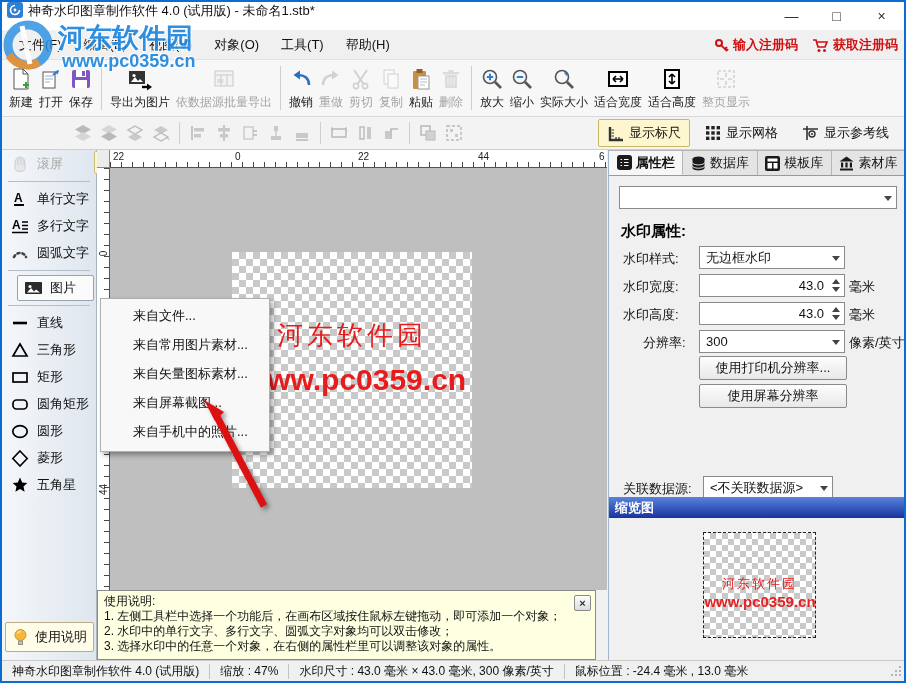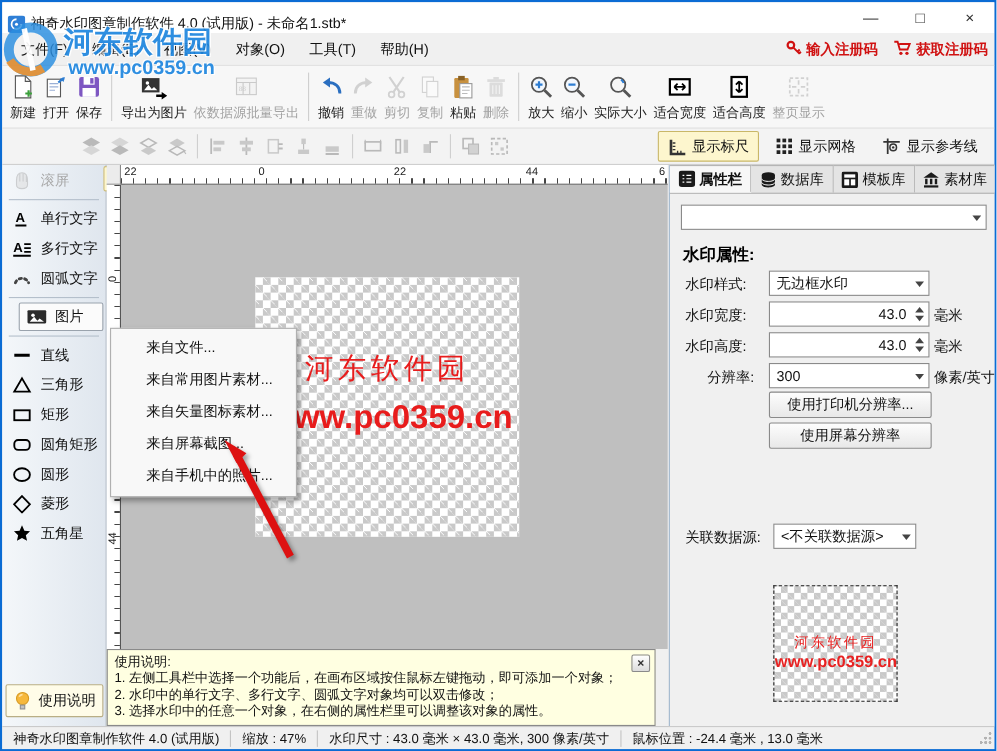--- a/index.html
+++ b/index.html
@@ -1,30 +1,30 @@
 <!DOCTYPE html>
 <html><head>
 <meta charset="utf-8">
 <style>
   *{margin:0;padding:0;box-sizing:border-box;font-family:"Liberation Sans","DejaVu Sans",sans-serif;}
   html,body{width:906px;height:683px;overflow:hidden;background:#fff;}
   #window{position:relative;width:906px;height:683px;border:2px solid #0b6cd4;background:#f0f0f0;overflow:hidden;}
 
   
-  .titlebar{position:absolute;left:0;top:0;width:902px;height:28px;background:#fff;display:flex;align-items:flex-end;padding-left:5px;}
+  .titlebar{position:absolute;left:0;top:0;width:902px;height:28px;background:#fff;display:flex;align-items:flex-start;padding-left:5px;}
   .titlebar .appicon{width:16px;height:16px;margin-right:5px;}
   .titlebar .title{font-size:13px;color:#111;}
   .winbtns{position:absolute;right:0;top:0;height:28px;display:flex;}
   .winbtn{width:45px;height:28px;display:flex;align-items:center;justify-content:center;font-size:14px;color:#333;}
 
   
   .menubar{position:absolute;left:0;top:28px;width:902px;height:30px;background:#f0f0f0;display:flex;align-items:center;padding-left:6px;border-bottom:1px solid #e2e2e2;}
   .menuitem{font-size:13px;color:#111;padding:5px 11px;}
   .reglinks{position:absolute;right:6px;top:0;height:30px;display:flex;align-items:center;gap:14px;}
-  .reglink{display:flex;gap:4px;font-size:13px;color:#d01111;font-weight:bold;}
+  .reglink{display:flex;align-items:center;gap:4px;font-size:13px;color:#d01111;font-weight:bold;}
 
   
   .sitewm{position:absolute;left:0;top:16px;width:230px;height:60px;pointer-events:none;z-index:60;opacity:.92;}
   .sitewm .wmtxt1{position:absolute;left:56px;top:2px;font-size:27px;font-weight:bold;color:#1e86df;text-shadow:-1px -1px 0 #fff,1px -1px 0 #fff,-1px 1px 0 #fff,1px 1px 0 #fff;}
   .sitewm .wmtxt2{position:absolute;left:60px;top:33px;font-size:18px;font-weight:bold;color:#1e86df;text-shadow:-1px -1px 0 #fff,1px 1px 0 #fff;}
 
   
   .toolbar1{position:absolute;left:0;top:58px;width:902px;height:57px;background:#f7f7f7;border-bottom:1px solid #d9d9d9;display:flex;align-items:center;padding:2px 4px;}
   .tb{height:50px;display:flex;flex-direction:column;align-items:center;justify-content:center;gap:2px;padding:0 3px;border-radius:3px;}
   .tb .ic{height:26px;display:flex;align-items:center;justify-content:center;}
@@ -720,20 +720,21 @@
     <div class="pbtn" style="top:234px">使用屏幕分辨率</div>
 
     <div class="frow" style="top:326px">
       <span class="flabel">关联数据源:</span>
       <div class="sel" style="left:94px;width:130px">
         <span>&lt;不关联数据源&gt;</span>
         <i class="dd"></i>
       </div>
     </div>
 
+    <div class="thumbhdr">缩览图</div>
     <div class="thumb">
       <div class="t1">河东软件园</div>
       <div class="t2">www.pc0359.cn</div>
     </div>
   </div>
 
   <div class="helppanel">
     <div class="hl">使用说明:</div>
     <div class="hl">1. 左侧工具栏中选择一个功能后，在画布区域按住鼠标左键拖动，即可添加一个对象；</div>
     <div class="hl">2. 水印中的单行文字、多行文字、圆弧文字对象均可以双击修改；</div>

